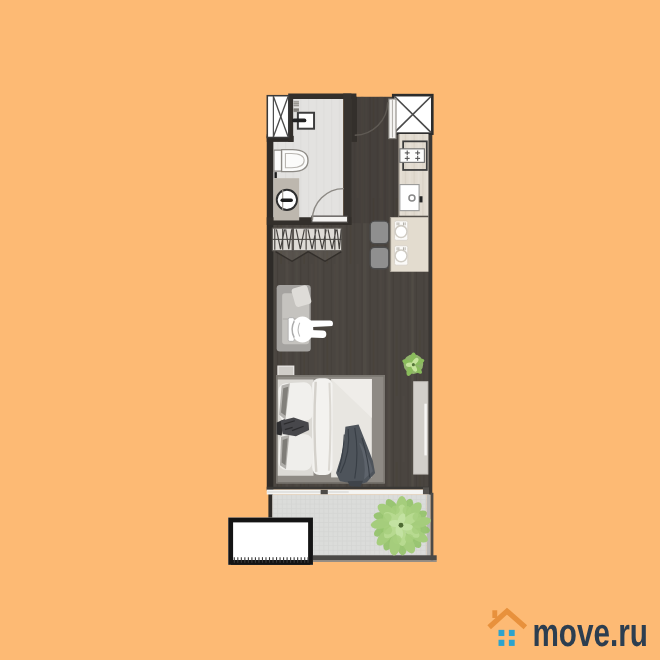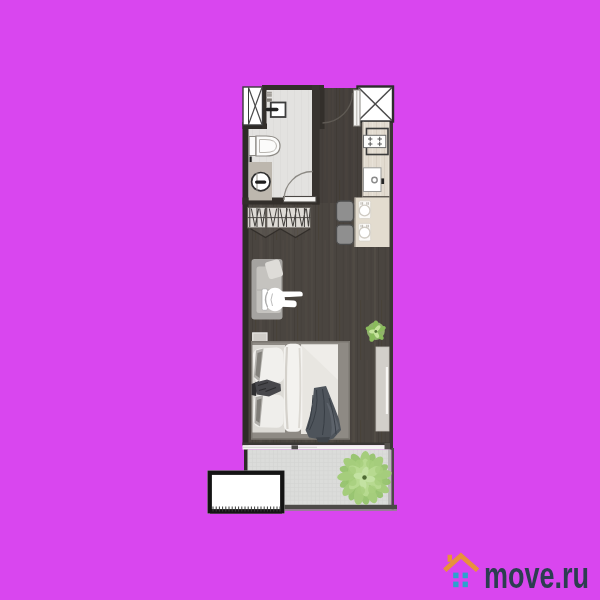--- a/index.html
+++ b/index.html
@@ -1,16 +1,16 @@
 <!DOCTYPE html>
 <html><head>
 <meta charset="utf-8">
 <style>
   html,body{margin:0;padding:0;background:#ffffff;}
-  #canvas{position:relative;width:600px;height:600px;background:#d946ef;overflow:hidden;font-family:"Liberation Sans",sans-serif;}
+  #canvas{position:relative;width:600px;height:600px;background:#fdba74;overflow:hidden;font-family:"Liberation Sans",sans-serif;}
   svg{display:block;}
 </style>
 </head>
 <body>
 <div id="canvas">
 <svg width="600" height="600" viewBox="0 0 600 600" xmlns="http://www.w3.org/2000/svg">
 <defs>
   <pattern id="wood" width="21" height="120" patternUnits="userSpaceOnUse">
     <rect width="21" height="120" fill="#4a4540"></rect>
     <rect x="0" width="0.9" height="120" fill="#433e39"></rect>

